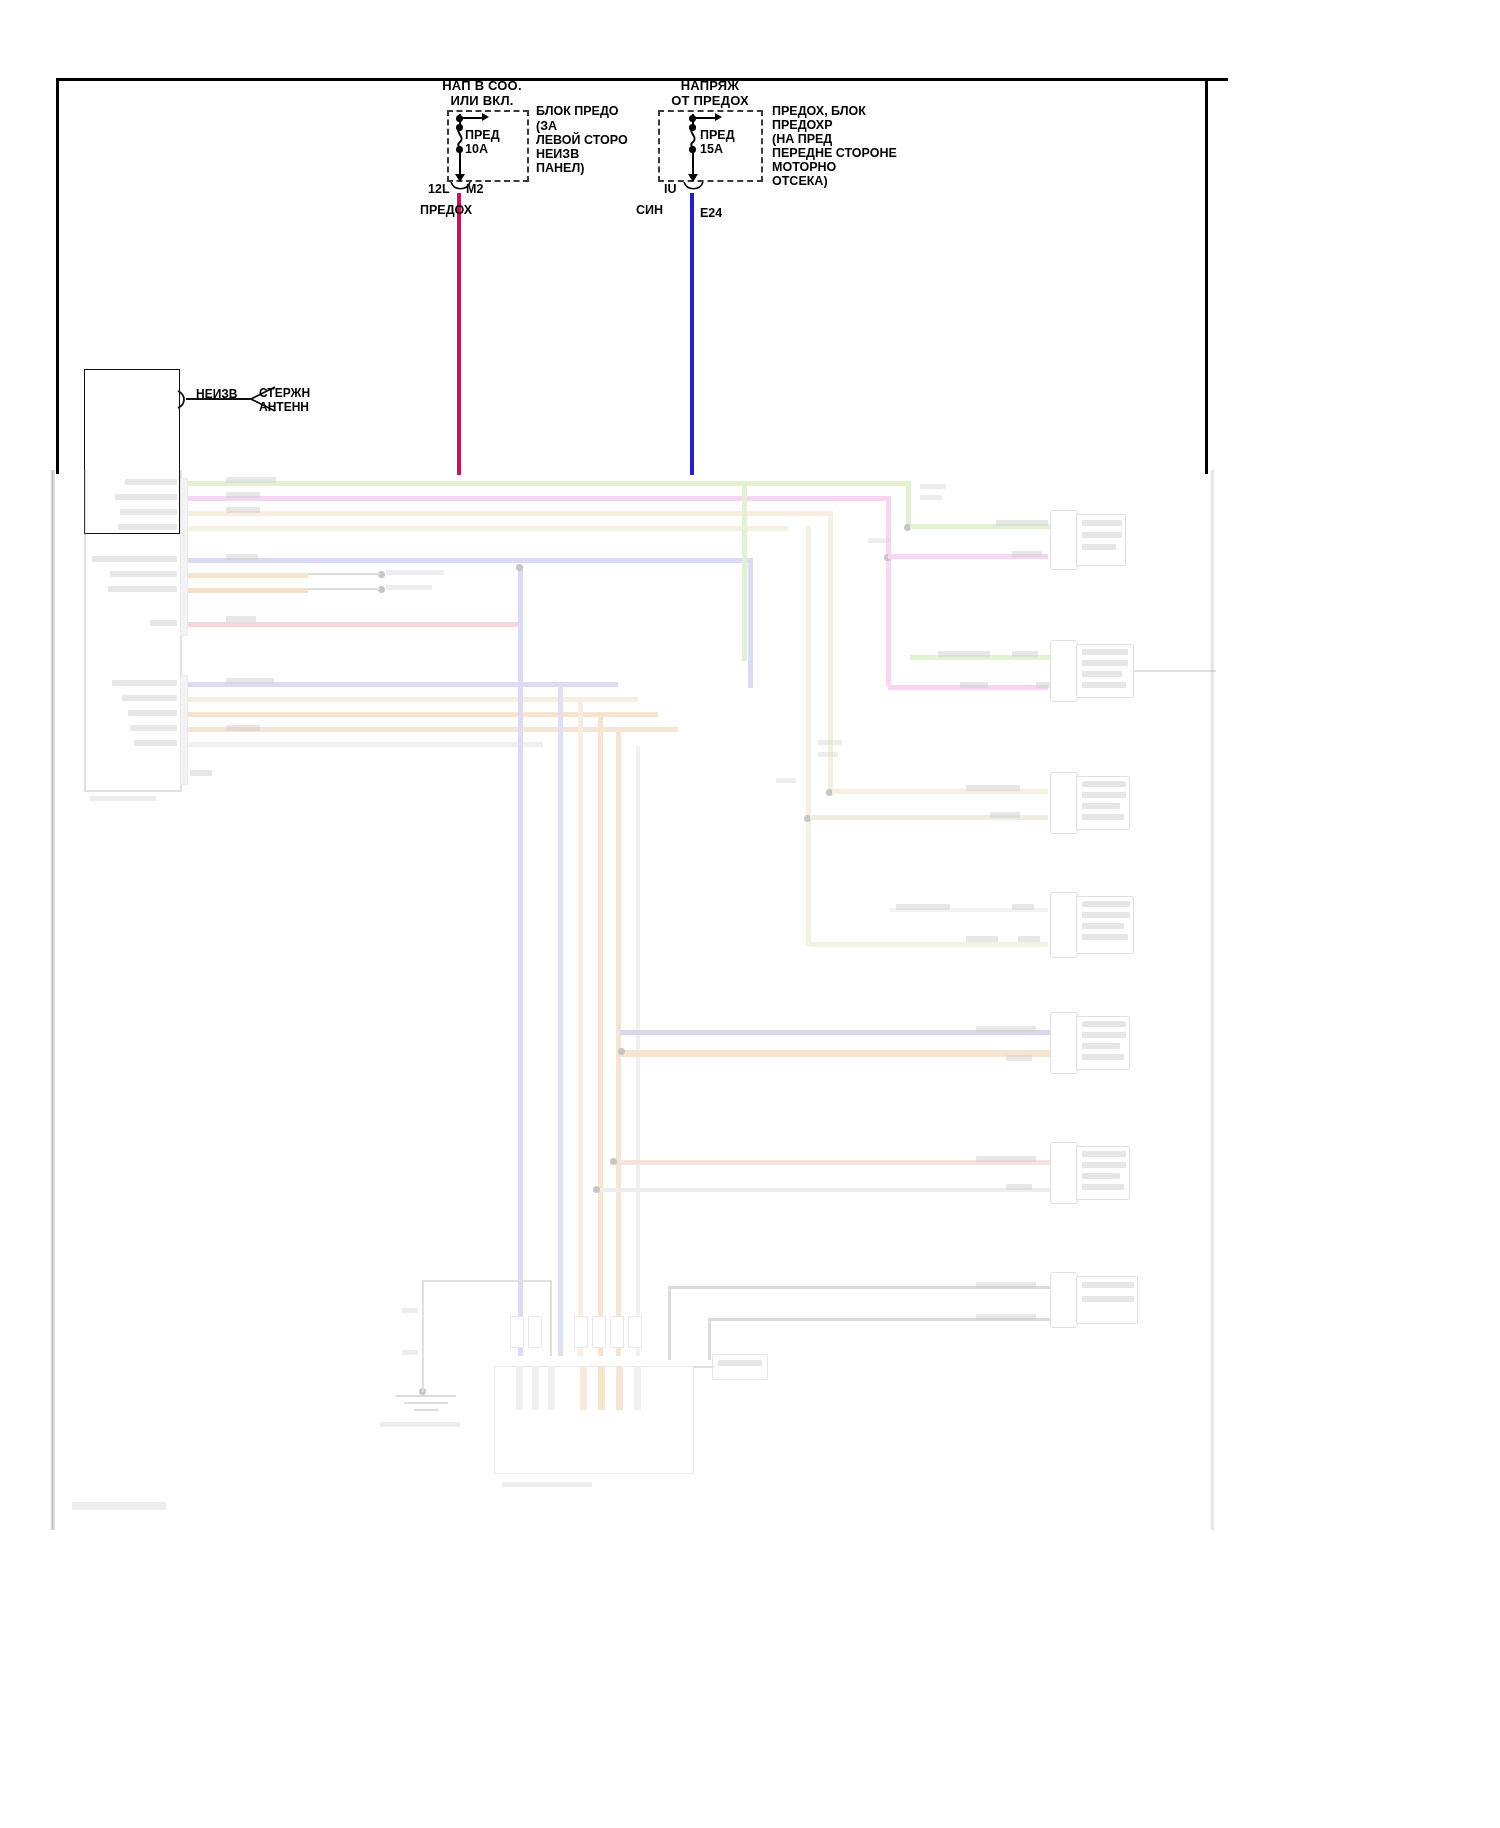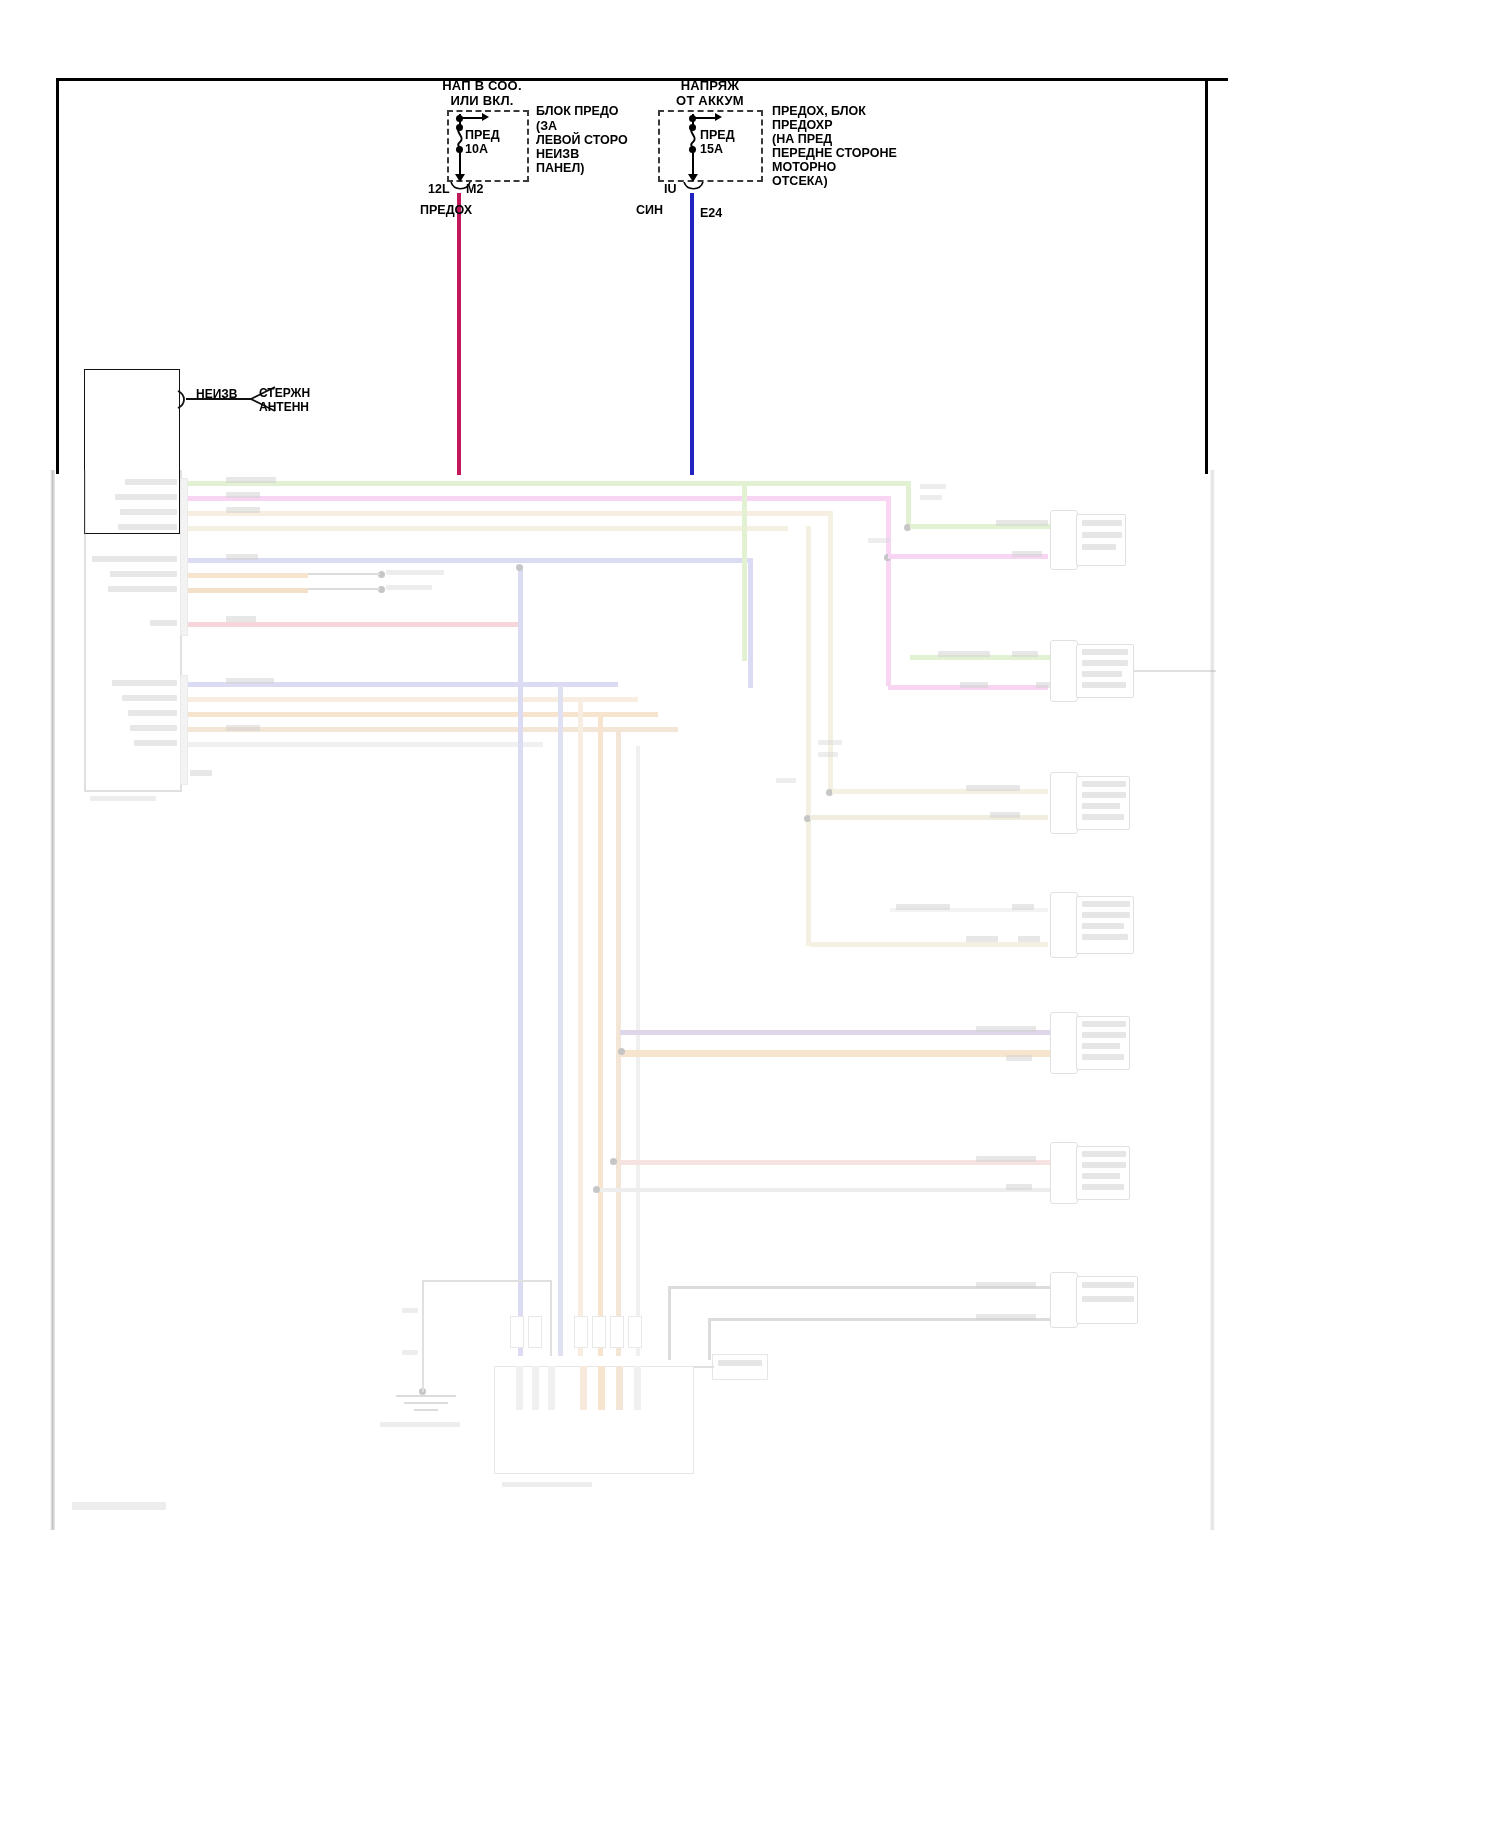--- a/index.html
+++ b/index.html
@@ -98,21 +98,21 @@
   <svg style="position:absolute;left:450px;top:182px;" width="22" height="11">
     <path d="M1 0 C 4 9, 17 9, 20 0" stroke="#000" stroke-width="1.6" fill="none"></path>
   </svg>
   <div class="txt pin" style="left:428px;top:182px;">12L</div>
   <div class="txt pin" style="left:466px;top:182px;">M2</div>
 
   <div class="wire w-pink" style="left:457px;top:193px;width:4px;height:282px;"></div>
   <div class="txt lbl-med" style="left:420px;top:203px;">ПРЕДОХ</div>
 
   <div class="txt lbl-big" style="left:655px;top:78px;text-align:center;width:110px;">НАПРЯЖ</div>
-  <div class="txt lbl-big" style="left:655px;top:93px;text-align:center;width:110px;">ОТ АККУМ</div>
+  <div class="txt lbl-big" style="left:655px;top:93px;text-align:center;width:110px;">ОТ ПРЕДОХ</div>
 
   <div class="fusebox" style="left:658px;top:110px;width:105px;height:72px;"></div>
 
   <div class="vline" style="left:692px;top:114px;height:12px;"></div>
   <div class="dot" style="left:689px;top:115px;"></div>
   <div class="hline" style="left:694px;top:117px;width:22px;"></div>
   <div style="position:absolute;left:715px;top:113px;width:0;height:0;border-left:7px solid #000;border-top:4px solid transparent;border-bottom:4px solid transparent;"></div>
   <div class="dot" style="left:689px;top:124px;"></div>
   <svg style="position:absolute;left:685px;top:128px;" width="16" height="20">
     <path d="M8 0 C 2 4, 14 9, 8 14 C 4 17, 8 19, 8 20" stroke="#000" stroke-width="2" fill="none"></path>

